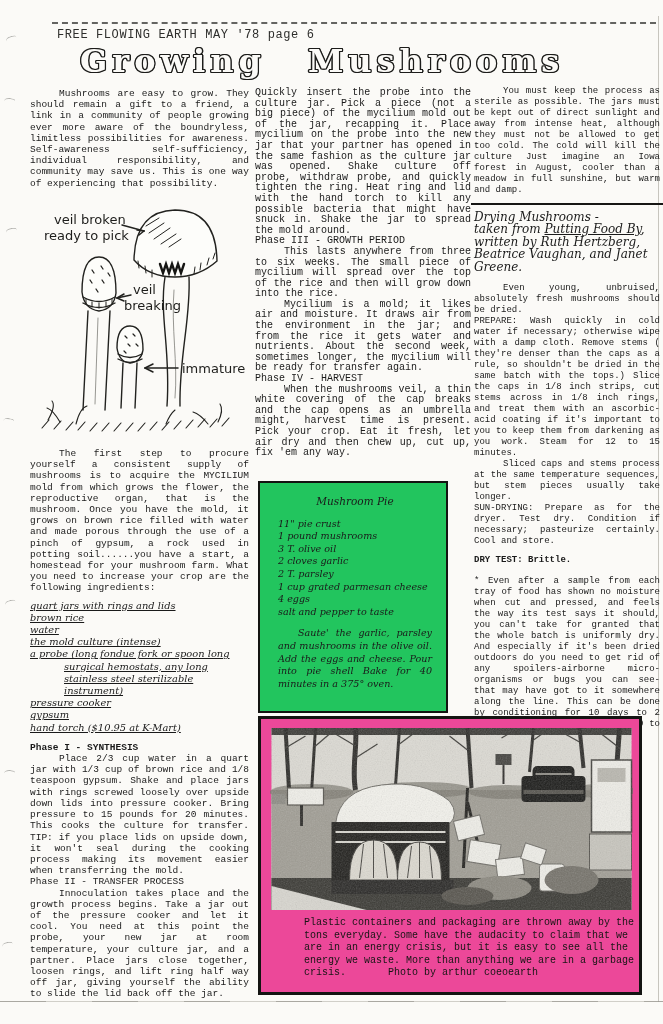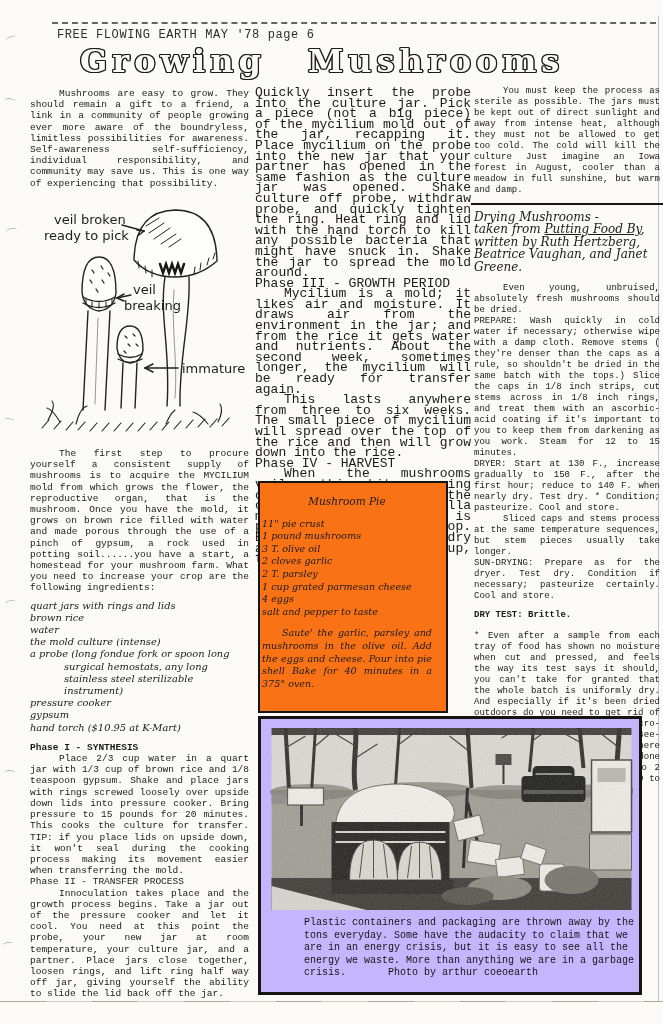--- a/index.html
+++ b/index.html
@@ -22,46 +22,46 @@
     font-size:32px; font-weight:bold; letter-spacing:5px; color:#fbfaf7;
     text-shadow:-1.3px 0 #1c1c1a, 1.3px 0 #1c1c1a, 0 -1.3px #1c1c1a, 0 1.3px #1c1c1a,
                 -1px -1px #1c1c1a, 1px 1px #1c1c1a, -1px 1px #1c1c1a, 1px -1px #1c1c1a; }
   .title .w2 { margin-left:42px; }
 
   
   .bodytxt { font-size:9.5px; line-height:11.2px; text-align:justify; }
   .indent { text-indent:29px; }
   .col { position:absolute; }
   .c1 { left:30px; width:219px; }
-  .c2 { left:255px; top:88px; width:216px; font-size:13px; line-height:10.6px; text-align:justify; }
+  .c2 { left:255px; top:88px; width:216px; font-size:10px; line-height:10.6px; text-align:justify; }
   .c3 { left:474px; top:86px; width:186px; font-size:9px; line-height:11px; text-align:justify; }
 
   .heading { text-align:left; } .mt6{margin-top:6px;} .mt8{margin-top:8px;font-weight:bold;} .mt10{margin-top:10px;}
 
   
   .script { font-family:"DejaVu Serif","Liberation Serif",serif; font-style:italic; }
-  .ingr { font-size:9.9px; line-height:12.2px; text-align:left; }
+  .ingr { font-size:9.9px; line-height:12.2px; text-align:left;text-decoration:underline; }
   .ingr .ln { padding-left:34px; text-indent:-34px; }
 
   
   .rule3 { border-top:2.5px solid #161614; margin:7px 0 6px -3px; width:192px; }
   .drying-head { font-size:12px; line-height:12.4px; text-align:left; }
   .book { text-decoration:underline; }
 
   
   .recipe-box { left:258px; top:481px; width:190px; min-height:232px;
-    border:2.5px solid #141412; background:#f97316; padding:12px 14px 10px 2px;
+    border:2.5px solid #141412; background:#22c55e; padding:12px 14px 10px 18px;
     font-family:"DejaVu Serif","Liberation Serif",serif; font-style:italic;
     font-size:9.6px; line-height:12.6px; }
   .recipe-title { text-align:center; font-size:10.5px; margin-bottom:10px; }
   .recipe-instr { margin-top:9px; text-indent:20px; text-align:justify; }
 
   
   .photo-box { left:258px; top:716px; width:384px; border:3px solid #141412;
-    background:#c4b5fd; padding:9px 9px 12px 9px; }
+    background:#ec4899; padding:9px 9px 12px 9px; }
   .photo-frame { width:363px; height:182px; display:block; }
   .caption { margin:7px 0 0 34px; width:336px; font-size:10px; line-height:12.6px; color:#161614; }
 
   
   .mark { position:absolute; width:11px; height:7px; border-top:1.6px solid #7a7a76;
     border-radius:60% 40% 50% 50%; opacity:.55; }
   .page-edge-r { left:658px; top:16px; width:1px; height:986px; background:#c7c5be; }
   .bottom-edge { left:0; top:1001px; width:663px; height:1px;
     background:repeating-linear-gradient(90deg,#96948d 0 46px,#c6c4bd 46px 92px); opacity:.8; }
 
@@ -219,22 +219,22 @@
     </div>
     <p class="heading mt8">Phase I - SYNTHESIS</p>
     <p class="indent">Place 2/3 cup water in a quart jar with 1/3 cup of brown rice and 1/8 teaspoon gypsum. Shake and place jars with rings screwed loosely over upside down lids into pressure cooker. Bring pressure to 15 pounds for 20 minutes.  This cooks the culture for transfer. TIP: if you place lids on upside down, it won't seal during the cooking process making its movement easier when transferring the mold.</p>
     <p class="heading">Phase II - TRANSFER PROCESS</p>
     <p class="indent">Innoculation takes place and the growth process begins.  Take a jar out of the pressure cooker and let it cool. You need at this point the probe, your new jar at room temperature, your culture jar, and a partner. Place jars close together, loosen rings, and lift ring half way off jar, giving yourself the ability to slide the lid back off the jar.</p>
   </div>
 
   <div class="col c2">
     <p>Quickly insert the probe into the culture jar. Pick a piece (not a big piece) of the mycilium mold out of the jar, recapping it.  Place mycilium on the probe into the new jar that your partner has opened in the same fashion as the culture jar was opened.  Shake culture off probe, withdraw probe, and quickly tighten the ring. Heat ring and lid with the hand torch to kill any possible bacteria that might have snuck in. Shake the jar to spread the mold around.</p>
     <p class="heading">Phase III - GROWTH PERIOD</p>
+    <p class="indent">This lasts anywhere from three to six weeks.  The small piece of mycilium will spread over the top of the rice and then will grow down into the rice.</p>
     <p class="indent">Mycilium is a mold; it likes air and moisture.  It draws air from the environment in the jar; and from the rice it gets water and nutrients.  About the second week, sometimes longer, the mycilium will be ready for transfer again.</p>
-    <p class="indent">This lasts anywhere from three to six weeks.  The small piece of mycilium will spread over the top of the rice and then will grow down into the rice.</p>
     <p class="heading">Phase IV - HARVEST</p>
     <p class="indent">When the mushrooms veil, a thin white covering of the cap breaks and the cap opens as an umbrella might, harvest time is present.  Pick your crop.  Eat it fresh, let air dry and then chew up, cut up, fix 'em any way.</p>
   </div>
 
   <div class="abs recipe-box">
     <div class="recipe-title">Mushroom Pie</div>
     <div>11" pie crust</div>
     <div>1 pound mushrooms</div>
     <div>3 T. olive oil</div>
     <div>2 cloves garlic</div>
@@ -247,21 +247,20 @@
 
   <div class="col c3">
     <p class="indent">You must keep the process as sterile as possible.  The jars must be kept out of direct sunlight and away from intense heat, although they must not be allowed to get too cold. The cold will kill the culture Just imagine an Iowa forest in August, cooler than a meadow in full sunshine, but warm and damp.</p>
     <div class="rule3"></div>
     <div class="script drying-head">
       <span>Drying Mushrooms -</span><br>
       <span>taken from </span><span class="book">Putting Food By</span><span>,  written by Ruth Hertzberg, Beatrice Vaughan, and Janet Greene.</span>
     </div>
     <p class="indent mt10">Even young, unbruised, absolutely fresh mushrooms should be dried.</p>
     <p>PREPARE:  Wash quickly in cold water if necessary;  otherwise wipe with a damp cloth.  Remove stems ( they're denser than the caps as a rule,  so shouldn't be dried in the same batch with the tops.)  Slice the caps in 1/8 inch strips, cut stems across in 1/8 inch rings, and treat them with an ascorbic-acid coating if it's important to you to keep them from darkening as you work.  Steam for 12 to 15 minutes.</p>
-    <p>DRYER:  Start at 130 F., increase gradually to 150 F., after the first hour; reduce to 140 F. when nearly dry.  Test dry. * Condition; pasteurize.  Cool and store.</p>
     <p class="indent">Sliced caps and stems process at the same temperature sequences, but stem pieces usually take longer.</p>
     <p>SUN-DRYING:  Prepare as for the dryer.  Test dry.  Condition if necessary; pasteurize certainly. Cool and store.</p>
     <p class="heading mt8">DRY TEST:  Brittle.</p>
     <p class="mt10">* Even after a sample from each tray of food has shown no moisture when cut and pressed, and feels the way its test says it should, you can't take for granted that the whole batch is uniformly dry.  And especially if it's been dried outdoors do you need to get rid of any spoilers-airborne micro-organisms or bugs you can see- that may have got to it somewhere along the line.  This can be done by conditioning for 10 days to 2 weeks or by pasteurizing for 10 to 15 minutes in a 175° oven.</p>
   </div>
 
   <div class="abs photo-box">
     <svg class="photo-frame" viewBox="0 0 360 182">
       <defs>
         <filter id="grainF" x="0" y="0" width="100%" height="100%">

